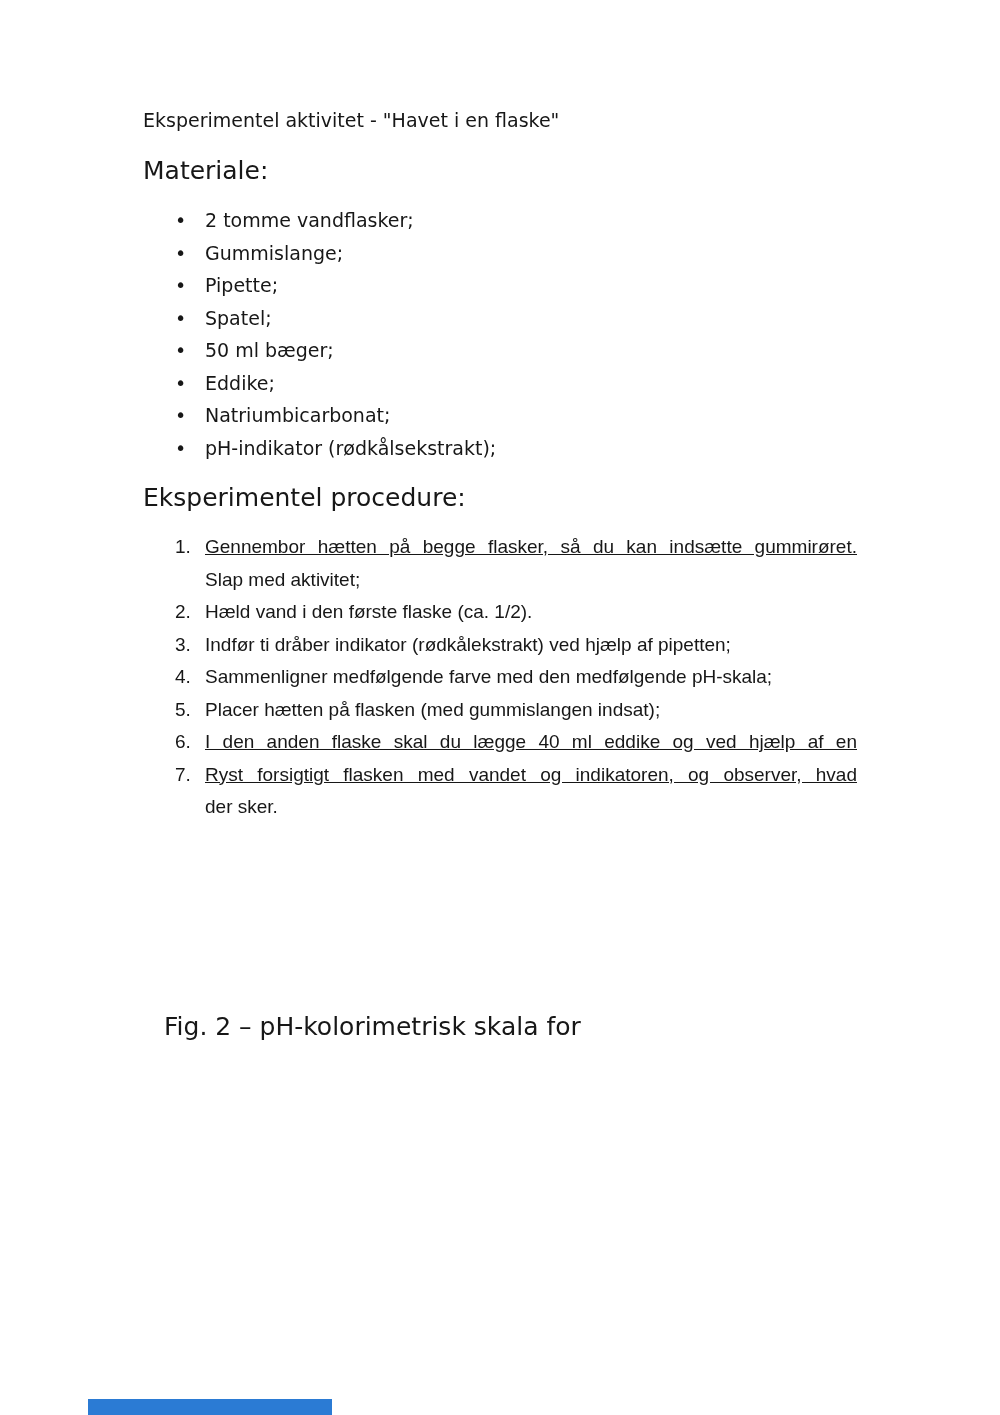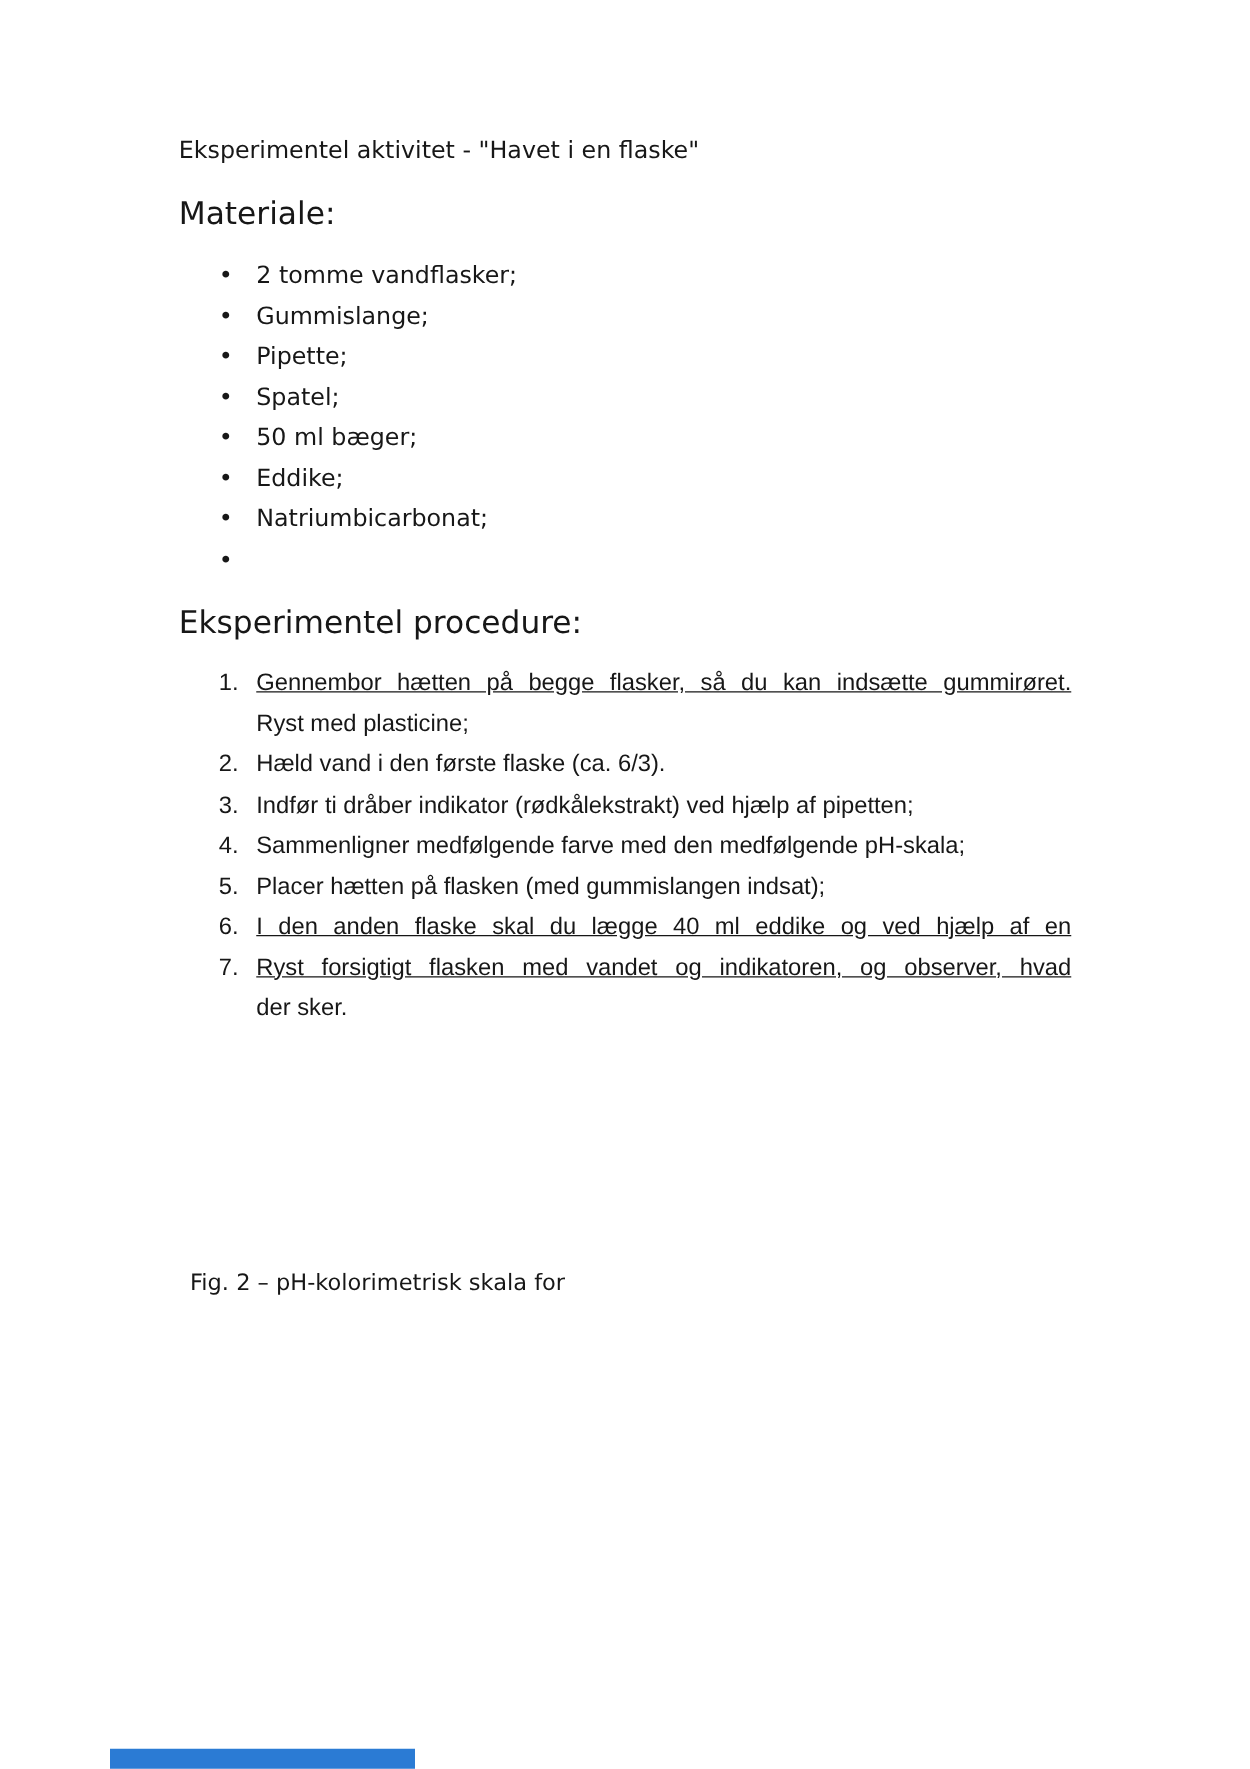--- a/index.html
+++ b/index.html
@@ -66,24 +66,24 @@
     flex: 1;
     min-width: 0;
   }
   .step-line { }
   .jline {
     text-align: justify;
     text-align-last: justify;
     text-decoration: underline;
   }
   .figure-caption {
-    font-size: 18px;
+    font-size: 25px;
     line-height: 33px;
     margin-top: 186px;
-    margin-left: 9px;
+    margin-left: 21px;
   }
   .figure-fragment {
     position: absolute;
     left: 88px;
     top: 1399px;
     width: 244px;
     height: 16px;
   }
 </style>
 </head>
@@ -120,39 +120,40 @@
       <div class="bullet-item">
         <span class="marker">•</span>
         <span>Eddike;</span>
       </div>
       <div class="bullet-item">
         <span class="marker">•</span>
         <span>Natriumbicarbonat;</span>
       </div>
       <div class="bullet-item">
         <span class="marker">•</span>
+        <span>pH-indikator (rødkålsekstrakt);</span>
       </div>
     </div>
 
     <div class="section-heading">Eksperimentel procedure:</div>
 
     <div class="steps">
 
       <div class="step">
         <span class="step-num">1.</span>
         <div class="step-lines">
           <div class="step-line jline">Gennembor hætten på begge flasker, så du kan indsætte gummirøret.</div>
-          <div class="step-line">Ryst med plasticine;</div>
+          <div class="step-line">Slap med aktivitet;</div>
         </div>
       </div>
 
       <div class="step">
         <span class="step-num">2.</span>
         <div class="step-lines">
-          <div class="step-line">Hæld vand i den første flaske (ca. 6/3).</div>
+          <div class="step-line">Hæld vand i den første flaske (ca. 1/2).</div>
         </div>
       </div>
 
       <div class="step">
         <span class="step-num">3.</span>
         <div class="step-lines">
           <div class="step-line">Indfør ti dråber indikator (rødkålekstrakt) ved hjælp af pipetten;</div>
         </div>
       </div>
 

